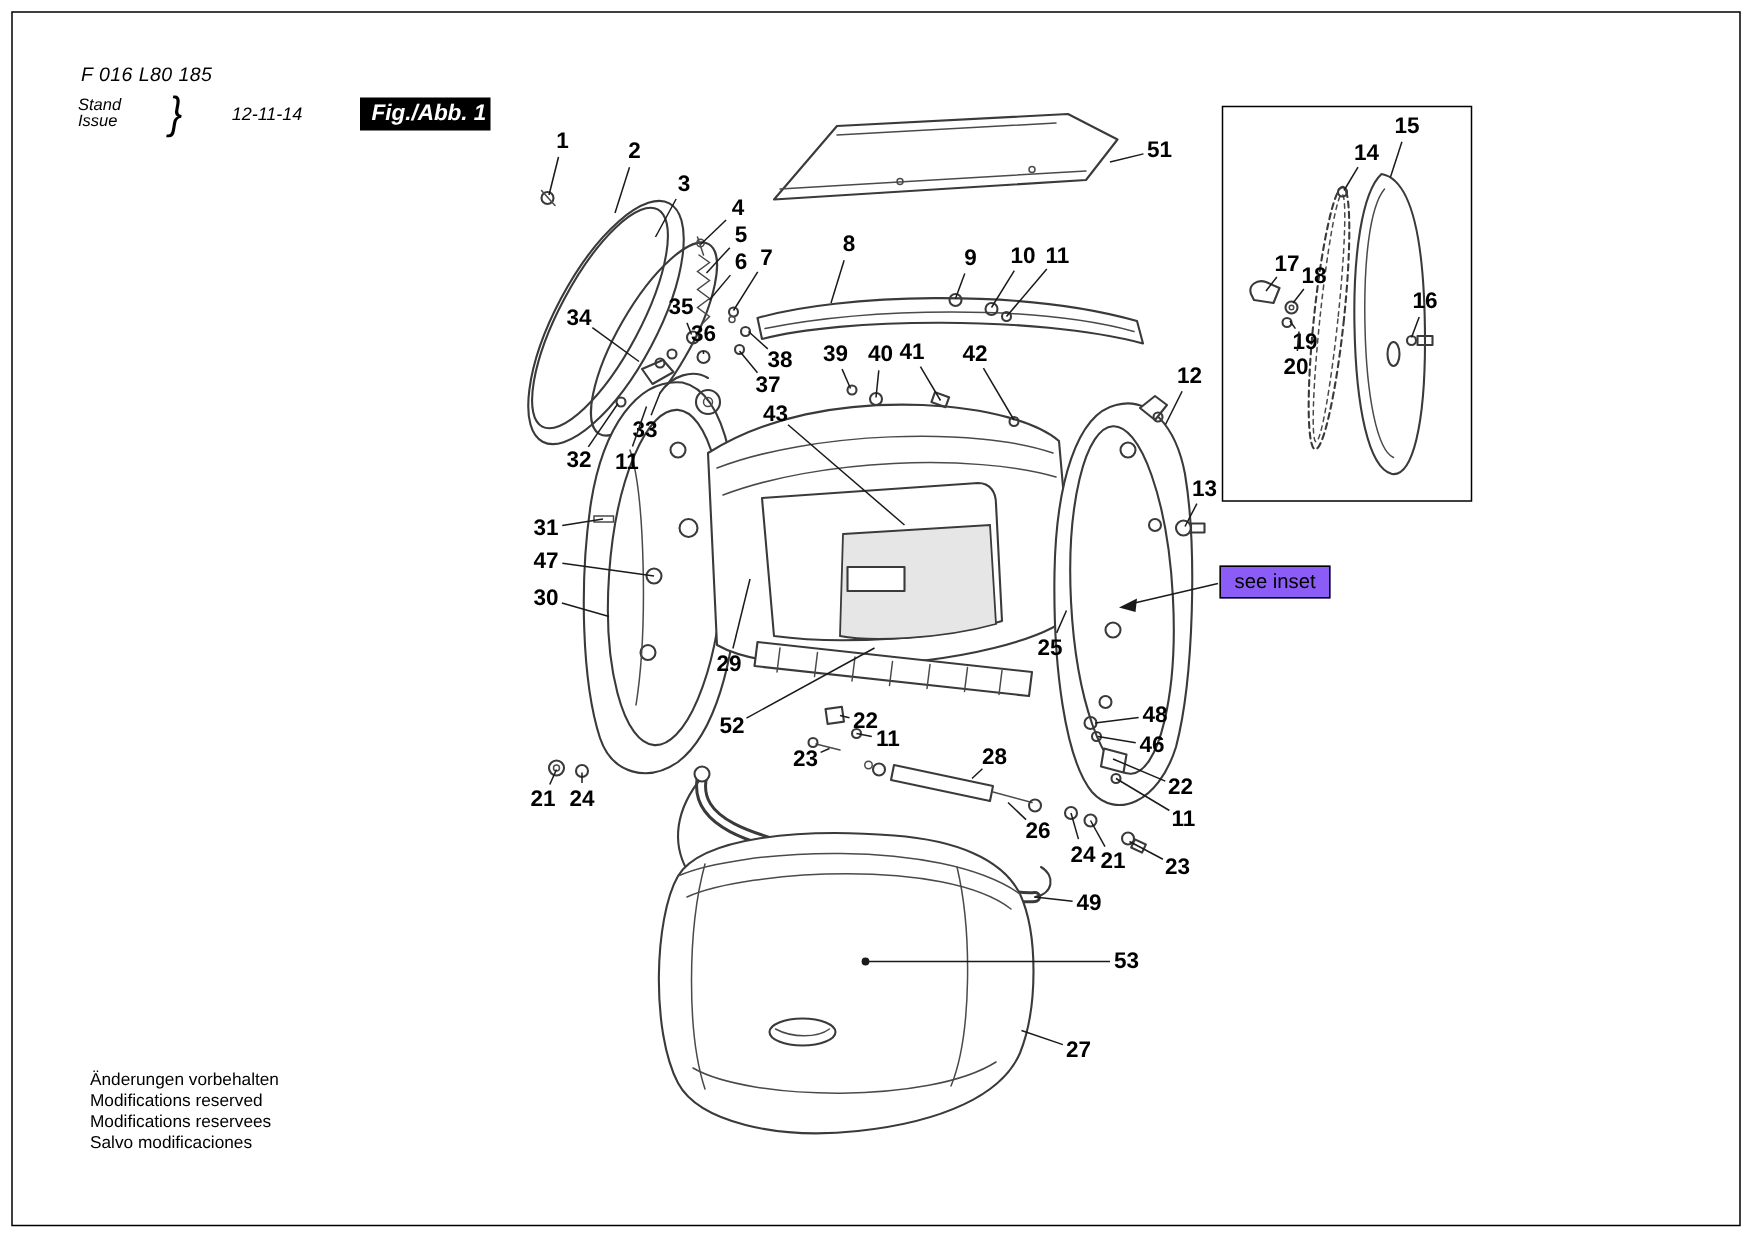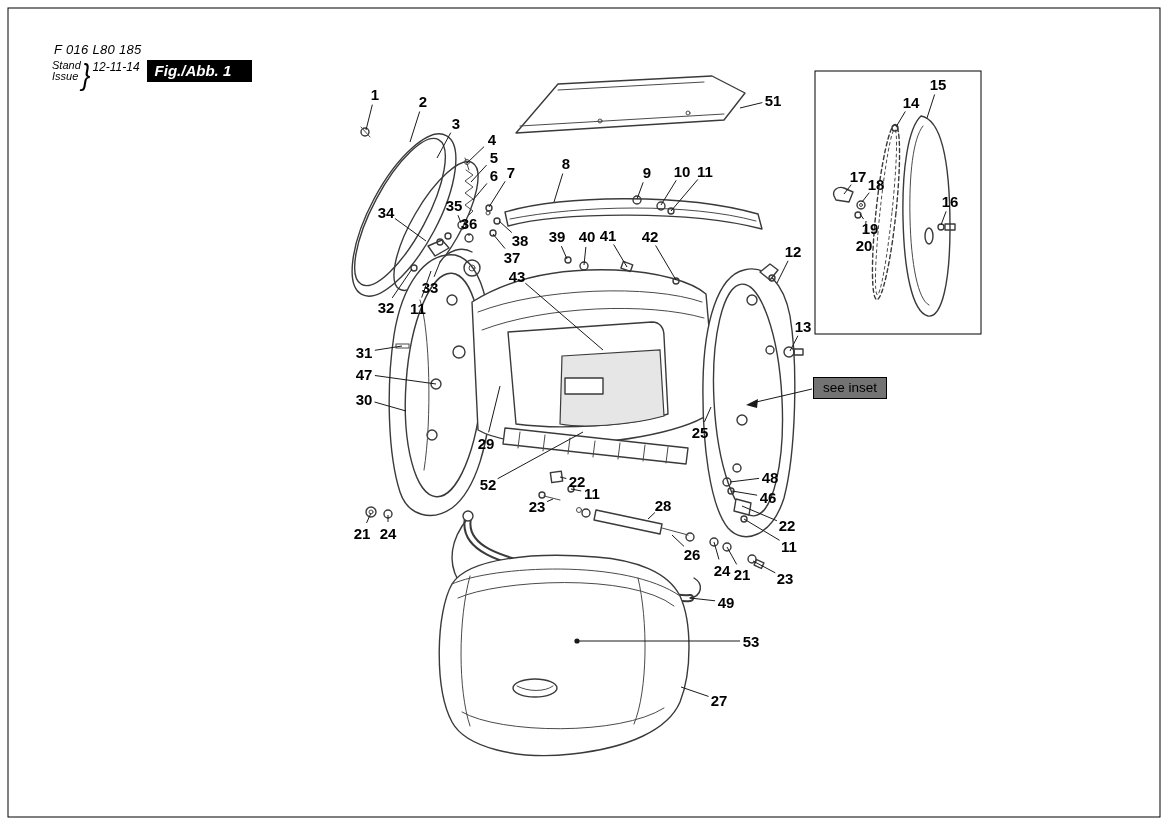--- a/index.html
+++ b/index.html
@@ -2,29 +2,29 @@
 <html><head>
 <meta charset="utf-8">
 <style>
   html,body{margin:0;padding:0;background:#fff;}
   .page{position:relative;width:1168px;height:825px;background:#fff;overflow:hidden;
         font-family:"Liberation Sans",sans-serif;color:#000;}
   .art{position:absolute;left:0;top:0;}
   
   .title-block{position:absolute;left:54px;top:42px;z-index:5;font-style:italic;}
   .part-code{font-size:13px;letter-spacing:.3px;margin-bottom:3px;}
-  .issue-row{display:flex;align-items:flex-start;margin-left:-2px;}
+  .issue-row{display:flex;align-items:center;margin-left:-2px;gap:31px;}
   .stand-issue{display:flex;flex-direction:column;font-size:11px;line-height:11px;}
   .brace{font-size:26px;font-weight:300;margin:0 2px 0 1px;transform:scaleY(1.15);}
   .issue-date{font-size:12px;margin-right:7px;}
   .fig-box{background:#000;color:#fff;font-weight:bold;font-size:15px;
-           padding:2px 21px 3px 8px;white-space:nowrap;}
+           padding:2px 3px 3px 8px;white-space:nowrap;}
   
   .see-inset{position:absolute;left:813px;top:377px;border:1.5px solid #000;
-             padding:2px 9px 3px 9px;font-size:13.5px;background:#737373;z-index:4;}
+             padding:2px 9px 3px 9px;font-size:13.5px;background:#8b5cf6;z-index:4;}
   
   .footer-notes{position:absolute;left:60px;top:713px;font-size:11.5px;line-height:14px;z-index:5;}
   
   .outline{fill:none;stroke:#3a3a3a;stroke-width:1.4;stroke-linejoin:round;stroke-linecap:round;}
   .outline-f{fill:#ffffff;stroke:#3a3a3a;stroke-width:1.4;stroke-linejoin:round;}
   .thin{fill:none;stroke:#4a4a4a;stroke-width:1;stroke-linecap:round;}
   .shade{fill:#e6e6e6;stroke:#3a3a3a;stroke-width:1.2;}
   .leader{stroke:#1a1a1a;stroke-width:1;}
   .dot{fill:#1a1a1a;}
   .callout{font-family:"Liberation Sans",sans-serif;font-size:15px;font-weight:bold;
@@ -325,14 +325,20 @@
         <span>Issue</span>
       </div>
       <span class="brace">}</span>
       <span class="issue-date">12-11-14</span>
       <span class="fig-box">Fig./Abb. 1</span>
     </div>
   </div>
 
   <div class="see-inset">see inset</div>
 
+  <div class="footer-notes">
+    <div>Änderungen vorbehalten</div>
+    <div>Modifications reserved</div>
+    <div>Modifications reservees</div>
+    <div>Salvo modificaciones</div>
+  </div>
 
 </div>
 
 </body></html>

